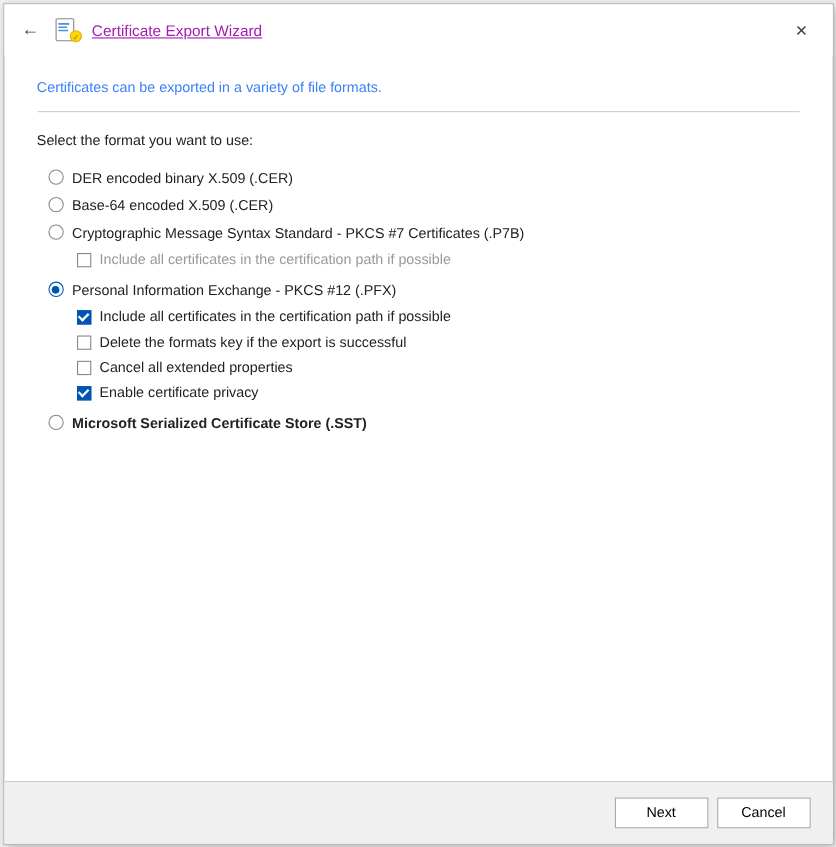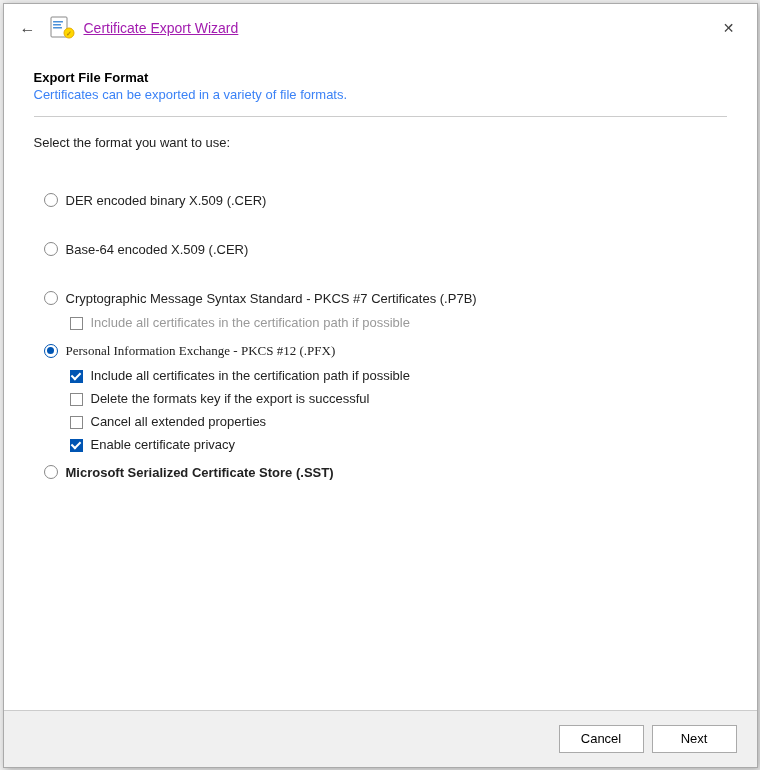--- a/index.html
+++ b/index.html
@@ -100,21 +100,20 @@
     .radio-group {
       display: flex;
       flex-direction: column;
       gap: 0;
     }
     .radio-item {
       display: flex;
       align-items: center;
       gap: 8px;
       padding: 5px 0 5px 10px;
-      margin-top: 24px;
     }
     .radio-label {
       font-size: 13px;
       color: #222;
       cursor: pointer;
     }
     .checkbox-sub-group {
       display: flex;
       flex-direction: column;
       gap: 0;
@@ -218,21 +217,20 @@
         <text x="21" y="22" text-anchor="middle" font-size="7" fill="#b8860b" font-weight="bold">✓</text>
       </svg>
       <span class="title-text">Certificate Export Wizard</span>
     </div>
     <button class="close-btn">✕</button>
   </div>
 
   <div class="content">
 
     <div class="section-header">
-      <div class="section-title">Export File Format</div>
       <div class="section-subtitle">Certificates can be exported in a variety of file formats.</div>
     </div>
 
     <hr class="divider">
 
     <div class="format-label">Select the format you want to use:</div>
 
     <div class="radio-group">
 
       <div class="radio-item">
@@ -250,21 +248,21 @@
         <span class="radio-label">Cryptographic Message Syntax Standard - PKCS #7 Certificates (.P7B)</span>
       </div>
 
       <div class="checkbox-sub-group">
         <div class="checkbox-item">
           <div class="checkbox-outer"></div>
           <span class="checkbox-label disabled">Include all certificates in the certification path if possible</span>
         </div>
       </div>
 
-      <div class="radio-item" style="margin-top:4px;font-family:Liberation Serif, serif;">
+      <div class="radio-item" style="margin-top:4px;">
         <div class="radio-outer checked">
           <div class="radio-inner"></div>
         </div>
         <span class="radio-label">Personal Information Exchange - PKCS #12 (.PFX)</span>
       </div>
 
       <div class="checkbox-sub-group">
 
         <div class="checkbox-item">
           <div class="checkbox-outer checked"></div>
@@ -290,16 +288,16 @@
 
       <div class="radio-item" style="margin-top:4px;font-weight:bold;">
         <div class="radio-outer"></div>
         <span class="radio-label">Microsoft Serialized Certificate Store (.SST)</span>
       </div>
 
     </div>
   </div>
 
   <div class="footer">
+    <button class="footer-btn">Next</button>
     <button class="footer-btn">Cancel</button>
-    <button class="footer-btn">Next</button>
   </div>
 </div>
 
 </body></html>

